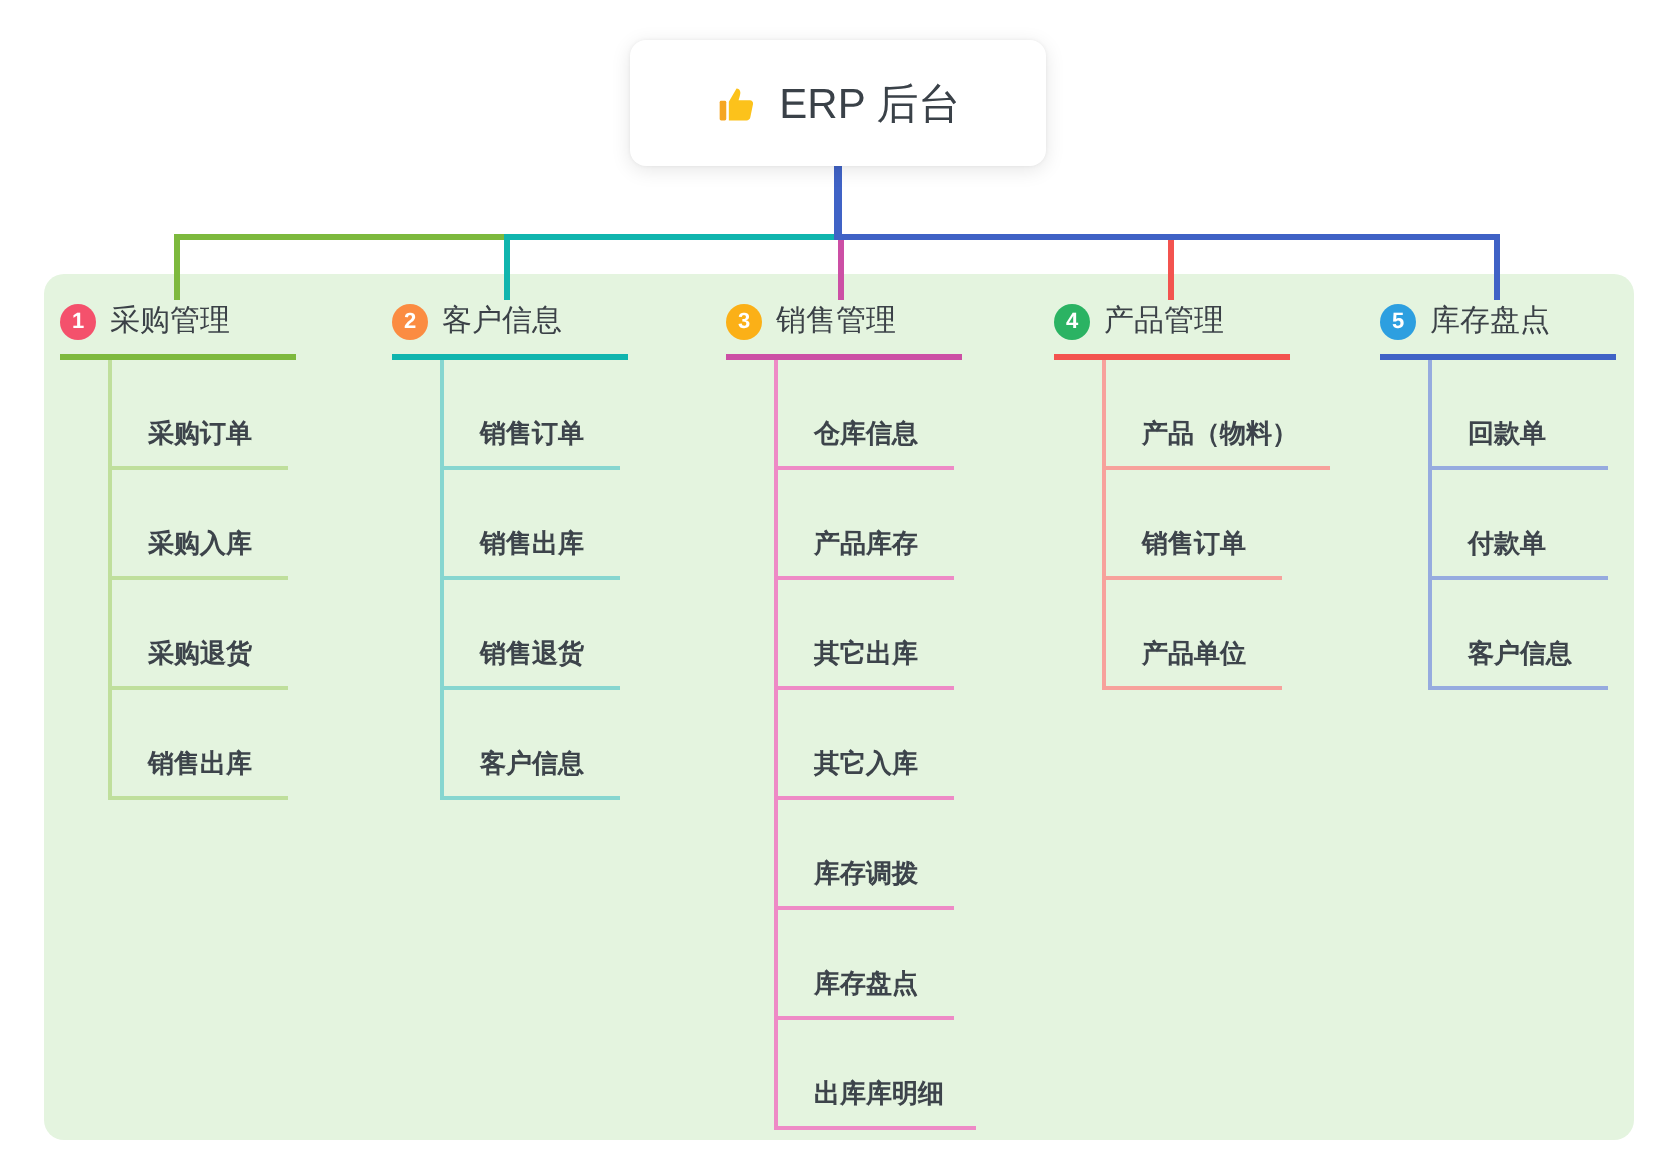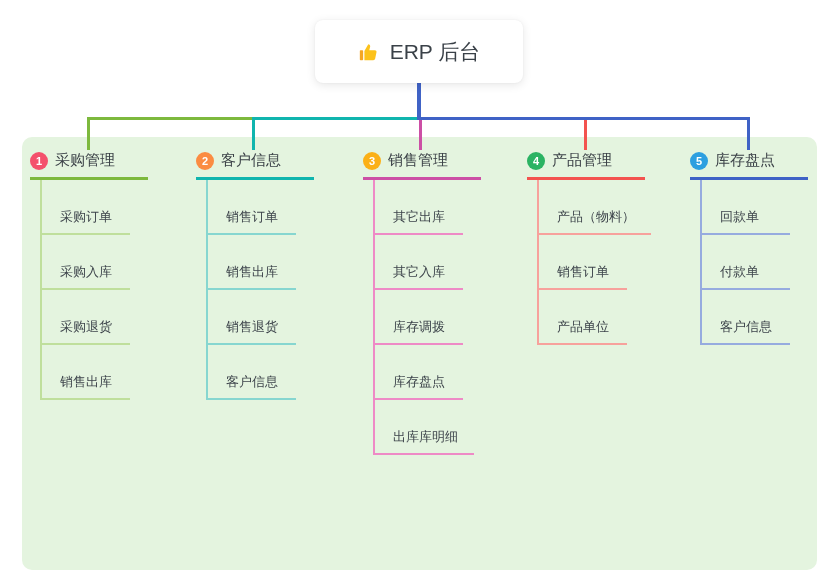--- a/index.html
+++ b/index.html
@@ -25,21 +25,21 @@
   
   .col{position:absolute;top:144px;width:118px;z-index:3;}
   .hdr{
     display:flex;align-items:center;gap:7px;height:33px;box-sizing:content-box;
     border-bottom:3px solid;font-size:15px;color:#3b4147;cursor:default;
   }
   .badge{
     width:18px;height:18px;border-radius:50%;color:#fff;font-size:11px;
     font-weight:bold;display:flex;align-items:center;justify-content:center;flex:none;
   }
-  .kids{margin-left:10px;border-left:2px solid;width:fit-content;}
+  .kids{margin-left:24px;border-left:2px solid;width:fit-content;font-weight:bold;}
   .kid{
     height:55px;box-sizing:border-box;display:flex;align-items:flex-end;
     padding:0 16px 7px 18px;border-bottom:2px solid;width:fit-content;
     min-width:88px;white-space:nowrap;font-size:13px;color:#3d444b;
   }
   
   .b1 .hdr{border-color:#7db93d}.b1 .kids{border-color:#bfdf9c}.b1 .kid{border-color:#bfdf9c}.b1 .badge{background:#f4516c}
   .b2 .hdr{border-color:#10b5ae}.b2 .kids{border-color:#86d6d0}.b2 .kid{border-color:#86d6d0}.b2 .badge{background:#fb8c42}
   .b3 .hdr{border-color:#cc4fa5}.b3 .kids{border-color:#ee8ac6}.b3 .kid{border-color:#ee8ac6}.b3 .badge{background:#fbb017}
   .b4 .hdr{border-color:#f3534f}.b4 .kids{border-color:#f7a19c}.b4 .kid{border-color:#f7a19c}.b4 .badge{background:#2bb363}
@@ -97,20 +97,22 @@
       <div class="kid">客户信息</div>
     </div>
   </div>
 
   <div class="col b3" style="left:363px">
     <div class="hdr">
       <span class="badge">3</span>
       <span>销售管理</span>
     </div>
     <div class="kids">
+      <div class="kid">仓库信息</div>
+      <div class="kid">产品库存</div>
       <div class="kid">其它出库</div>
       <div class="kid">其它入库</div>
       <div class="kid">库存调拨</div>
       <div class="kid">库存盘点</div>
       <div class="kid">出库库明细</div>
     </div>
   </div>
 
   <div class="col b4" style="left:527px">
     <div class="hdr">

